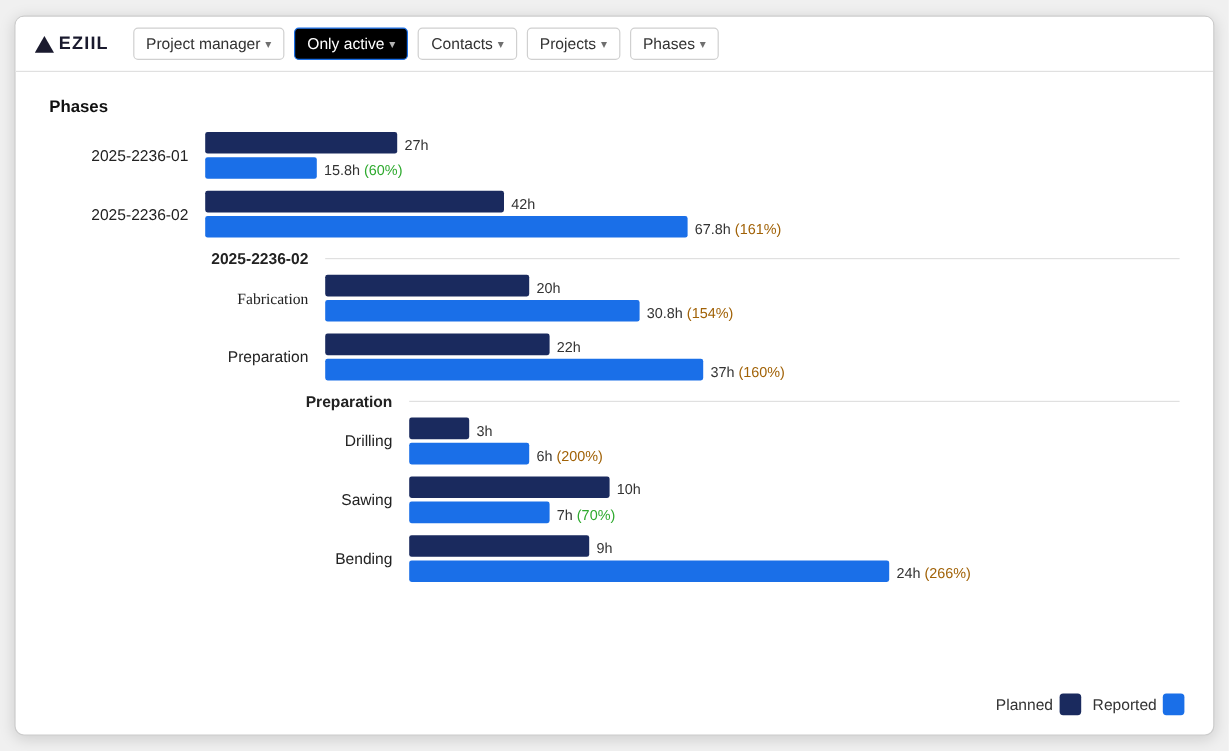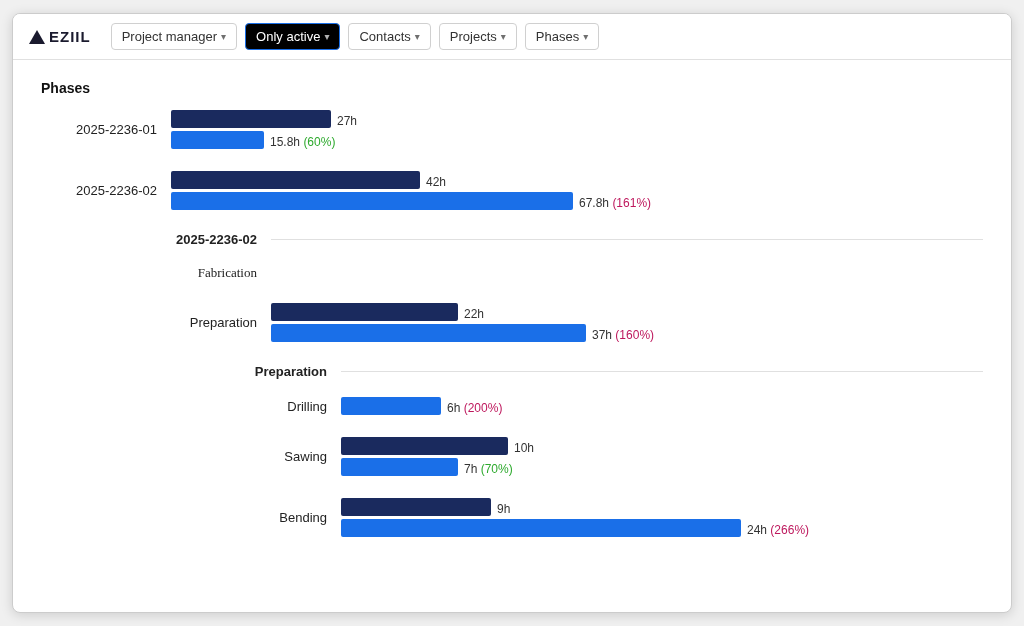--- a/index.html
+++ b/index.html
@@ -82,21 +82,21 @@
     }
     .section-title {
       font-weight: 700;
       font-size: 14px;
       color: #111;
       margin-bottom: 14px;
     }
     .chart-area {
       display: flex;
       flex-direction: column;
-      gap: 12px;
+      gap: 0;
     }
     .chart-row {
       display: flex;
       align-items: center;
       margin-bottom: 10px;
     }
     .row-label {
       width: 130px;
       font-size: 13px;
       color: #222;
@@ -129,21 +129,21 @@
     }
     .bar.reported {
       background: #1a6fe8;
     }
     .bar-label {
       font-size: 12px;
       color: #333;
       white-space: nowrap;
     }
     .pct-green { color: #2eaa2e; font-size: 12px; }
-    .pct-red { color: #be185d; font-size: 12px; }
+    .pct-red { color: #a16207; font-size: 12px; }
 
     .group-header {
       margin-top: 6px;
       margin-bottom: 8px;
     }
     .group-header .row-label {
       font-weight: 700;
     }
 
     .legend {
@@ -237,20 +237,30 @@
         </div>
       </div>
 
       <div class="chart-row group-header" style="margin-bottom:6px;">
         <div class="row-label bold" style="width:230px; text-align:right; padding-right:14px;">2025-2236-02</div>
         <div style="flex:1; height:1px; background:#e0e0e0;"></div>
       </div>
 
       <div class="chart-row">
         <div class="row-label" style="width:230px;font-family:Liberation Serif, serif;">Fabrication</div>
+        <div class="bars-container">
+          <div class="bar-line">
+            <div class="bar planned" style="width:170px;"></div>
+            <span class="bar-label">20h</span>
+          </div>
+          <div class="bar-line">
+            <div class="bar reported" style="width:262px;"></div>
+            <span class="bar-label">30.8h <span class="pct-red">(154%)</span></span>
+          </div>
+        </div>
       </div>
 
       <div class="chart-row" style="margin-bottom:4px;">
         <div class="row-label" style="width:230px;">Preparation</div>
         <div class="bars-container">
           <div class="bar-line">
             <div class="bar planned" style="width:187px;"></div>
             <span class="bar-label">22h</span>
           </div>
           <div class="bar-line">
@@ -262,20 +272,24 @@
 
       <div class="chart-row group-header" style="margin-bottom:6px;">
         <div class="row-label bold" style="width:300px; text-align:right; padding-right:14px;">Preparation</div>
         <div style="flex:1; height:1px; background:#e0e0e0;"></div>
       </div>
 
       <div class="chart-row">
         <div class="row-label" style="width:300px;">Drilling</div>
         <div class="bars-container">
           <div class="bar-line">
+            <div class="bar planned" style="width:50px;"></div>
+            <span class="bar-label">3h</span>
+          </div>
+          <div class="bar-line">
             <div class="bar reported" style="width:100px;"></div>
             <span class="bar-label">6h <span class="pct-red">(200%)</span></span>
           </div>
         </div>
       </div>
 
       <div class="chart-row">
         <div class="row-label" style="width:300px;">Sawing</div>
         <div class="bars-container">
           <div class="bar-line">
@@ -298,15 +312,25 @@
           </div>
           <div class="bar-line">
             <div class="bar reported" style="width:400px;"></div>
             <span class="bar-label">24h <span class="pct-red">(266%)</span></span>
           </div>
         </div>
       </div>
 
     </div>
 
+    <div class="legend">
+      <div class="legend-item">
+        <span>Planned</span>
+        <div class="legend-box planned"></div>
+      </div>
+      <div class="legend-item">
+        <span>Reported</span>
+        <div class="legend-box reported"></div>
+      </div>
+    </div>
 
   </div>
 </div>
 
 </body></html>

